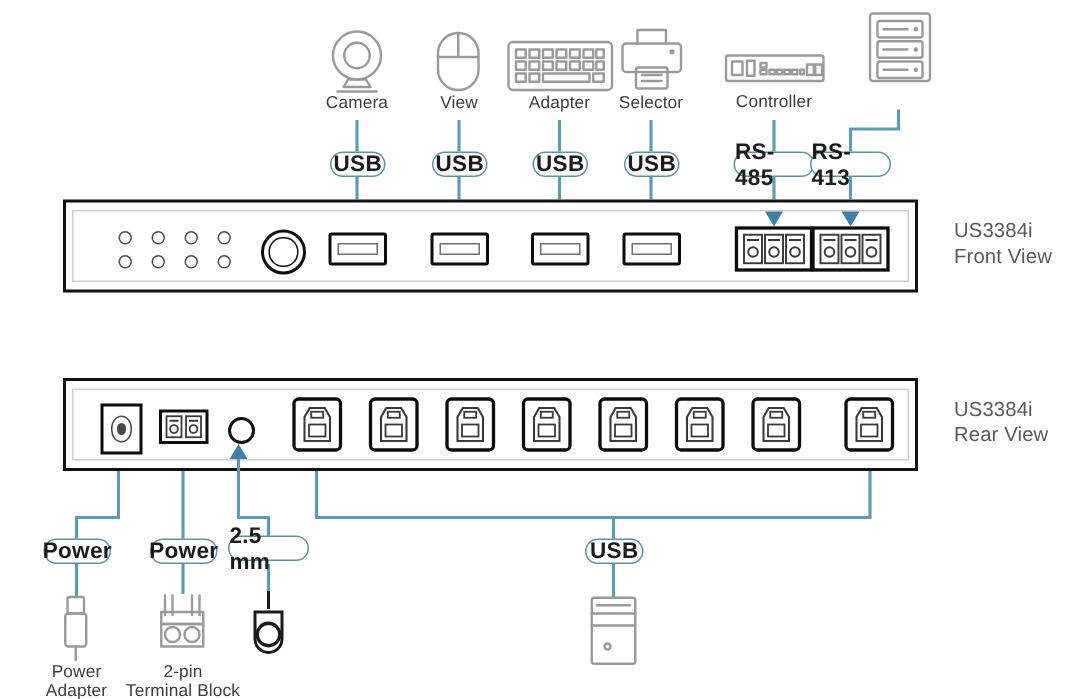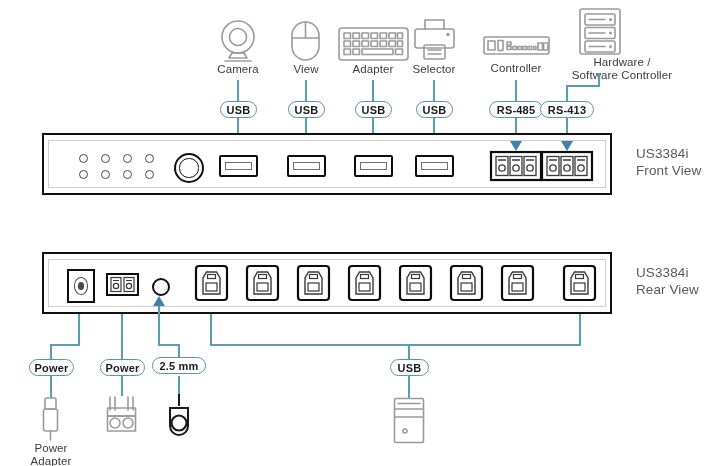--- a/index.html
+++ b/index.html
@@ -18,21 +18,21 @@
     position:absolute;text-align:center;font-size:11.5px;color:#3c3c3c;
     line-height:12.5px;white-space:pre-line;letter-spacing:.1px;
   }
   .model{
     position:absolute;font-size:13.5px;color:#58595b;line-height:16.5px;
     white-space:pre-line;letter-spacing:.1px;
   }
 
   .pill{
     position:absolute;border:1.5px solid #5b93a8;border-radius:999px;
-    background:#ffffff;color:#1b1b1b;font-size:11px;font-weight:bold;
+    background:#ffffff;color:#1b1b1b;font-size:15px;font-weight:bold;
     display:flex;align-items:center;justify-content:center;
     letter-spacing:.2px;box-sizing:border-box;height:17px;
   }
 
   .wire{stroke:#5b9cb4;stroke-width:2.1;fill:none;}
   .arrow{fill:#3f7fa8;}
 
   .chassis{
     position:absolute;background:#ffffff;border:2.6px solid #111111;
     box-sizing:border-box;
@@ -142,22 +142,20 @@
       <circle class="ic-f" cx="31.5" cy="25" r="1.5"></circle>
       <circle class="ic-f" cx="31.5" cy="38.5" r="1.5"></circle>
     </g>
   </svg>
 
   <div class="lbl" style="left:175px;top:63px;width:70px;">Camera</div>
   <div class="lbl" style="left:243px;top:63px;width:70px;">View</div>
   <div class="lbl" style="left:310px;top:63px;width:70px;">Adapter</div>
   <div class="lbl" style="left:371px;top:63px;width:70px;">Selector</div>
   <div class="lbl" style="left:453px;top:62px;width:70px;text-align:center;">Controller</div>
-  <div class="lbl" style="left:534px;top:56px;width:120px;">Hardware /
-Software Controller</div>
 
   <svg class="layer">
 
     <path class="wire" d="M210,80 L210,101"></path>
     <path class="wire" d="M278,80 L278,101"></path>
     <path class="wire" d="M345,80 L345,101"></path>
     <path class="wire" d="M406,80 L406,101"></path>
     <path class="wire" d="M488,80 L488,101"></path>
 
     <path class="wire" d="M571,73 L571,86 L539,86 L539,101"></path>
@@ -364,15 +362,17 @@
     <g transform="translate(366,398)">
       <rect class="ic" x="0.5" y="0.5" width="29" height="44" rx="1.5"></rect>
       <path class="ic" d="M0.5,11 L29.5,11 M0.5,19 L29.5,19"></path>
       <path class="ic" d="M4,5.5 L26,5.5"></path>
       <circle class="ic" cx="11" cy="33" r="2"></circle>
     </g>
   </svg>
 
   <div class="lbl" style="left:-8px;top:442px;width:62px;">Power
 Adapter</div>
+  <div class="lbl" style="left:47px;top:442px;width:94px;">2-pin
+Terminal Block</div>
   <div class="lbl" style="left:351px;top:467px;width:60px;">PC x 8</div>
 
 </div>
 
 </body></html>

